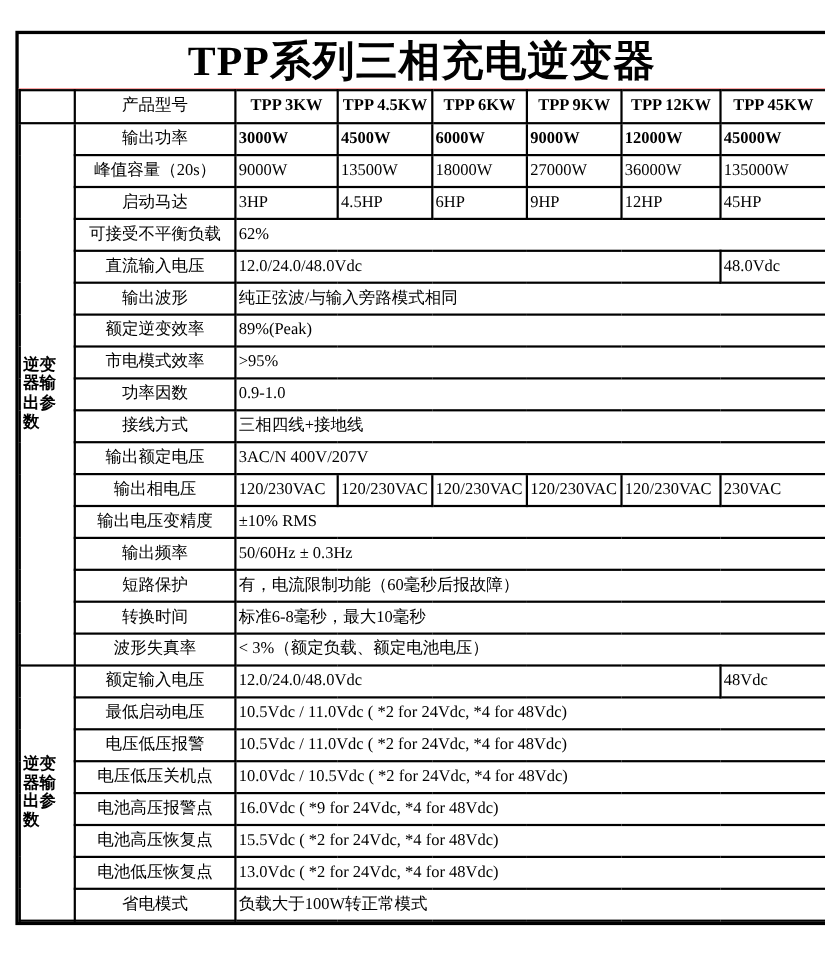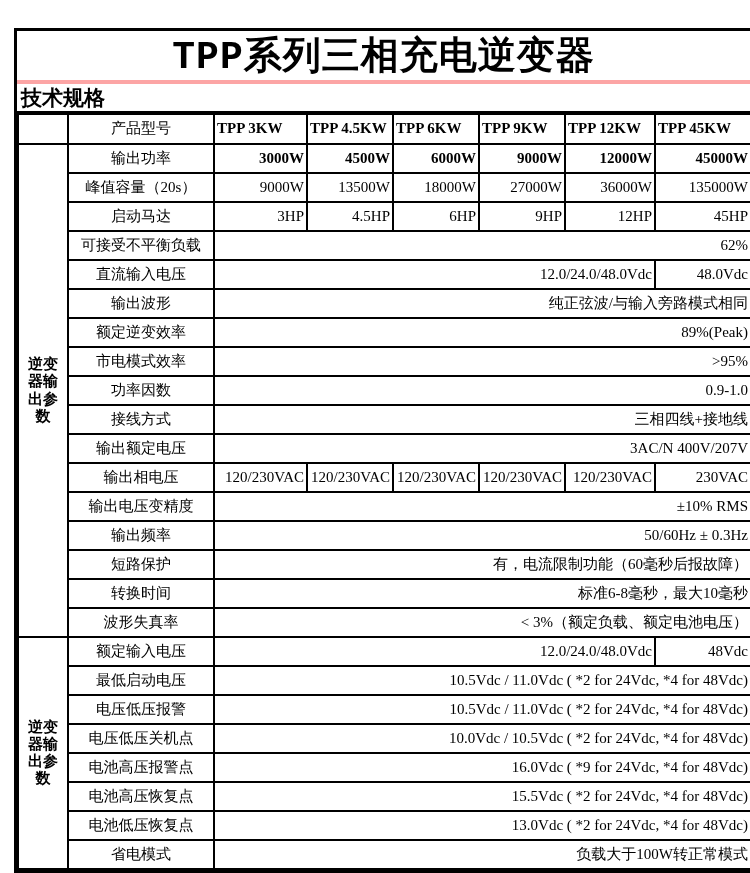--- a/index.html
+++ b/index.html
@@ -16,25 +16,25 @@
     position: absolute;
     left: 14px;
     top: 28px;
     width: 733px;
     border: 3px solid #000;
     box-sizing: content-box;
     background: #fff;
   }
   .title-row {
     height: 49px;
-    border-bottom: 4px solid #fca5a5;
+    border-bottom: 1px solid #fca5a5;
     display: flex;
     align-items: center;
     justify-content: center;
-    font-family: Liberation Mono, monospace;
+    font-family: Liberation Serif, serif;
     font-weight: 700;
     font-size: 38px;
     letter-spacing: 1px;
     white-space: nowrap;
   }
   .section-row {
     height: 27px;
     border-bottom: 2px solid #000;
     display: flex;
     align-items: center;
@@ -51,45 +51,43 @@
   table.spec td {
     border: 2px solid #000;
     font-size: 15px;
     line-height: 1.15;
     padding: 0 2px;
     overflow: hidden;
   }
   table.spec tr       { height: 29px; }
   table.spec tr.hdr   { height: 30px; }
   td.spine {
-    text-align: center;
     font-weight: 700;
     padding: 0;
     word-break: break-all;
     line-height: 20px;
     font-size: 15px;
   }
   td.lbl {
     text-align: center;
     padding-left: 6px;
     white-space: nowrap;
   }
   td.val {
-    text-align: right;
+    text-align: left;
     white-space: nowrap;
   }
   .b { font-weight: 700; }
-  td.model { text-align: left; font-weight: 700; font-size: 16px; white-space: nowrap; padding: 0 1px; }
+  td.model { text-align: center; font-weight: 700; font-size: 16px; white-space: nowrap; padding: 0 1px; }
 </style>
 </head>
 <body>
 
 <div id="sheet">
   <div class="title-row">TPP系列三相充电逆变器</div>
-  <div class="section-row">技术规格</div>
 
   <table class="spec">
     <colgroup>
       <col style="width:50px">
         <col style="width:146px">
       <col style="width:93px">
         <col style="width:86px">
         <col style="width:86px">
       <col style="width:86px">
         <col style="width:90px">

